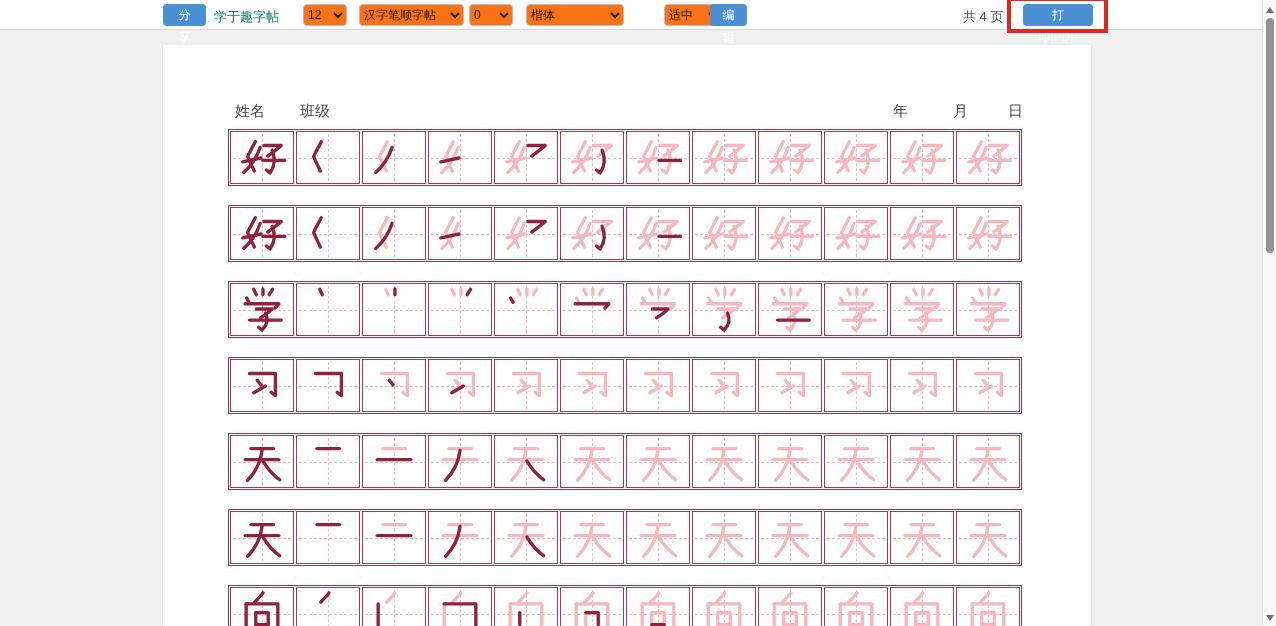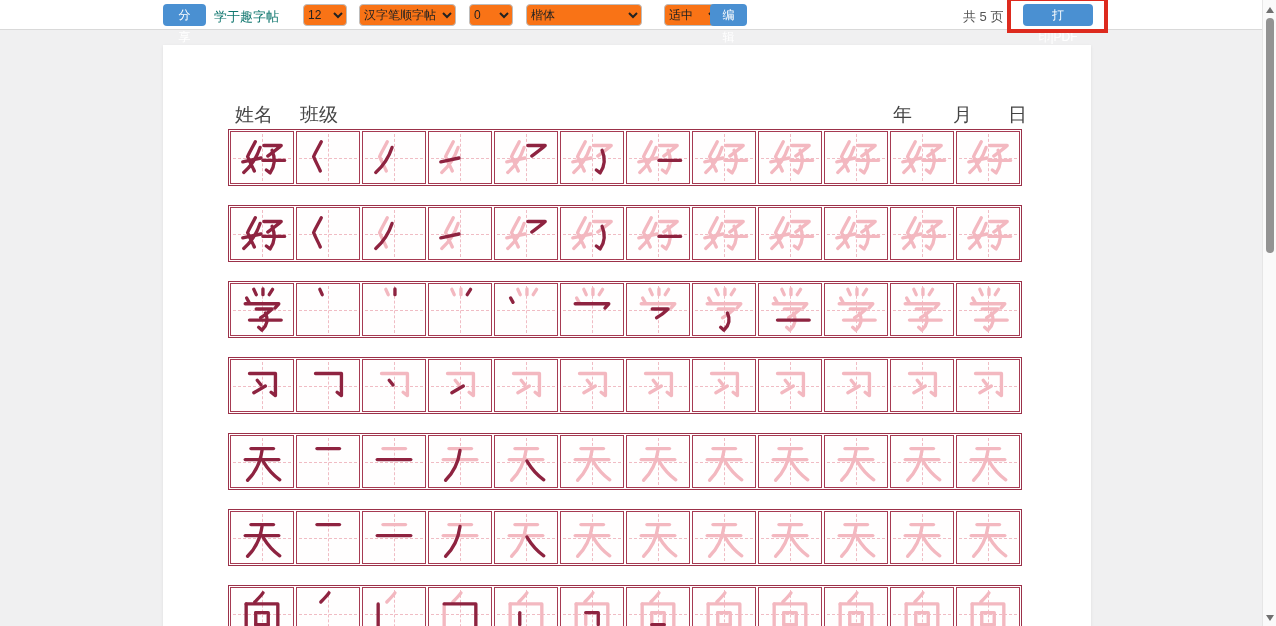--- a/index.html
+++ b/index.html
@@ -29,21 +29,21 @@
     border-bottom:6px solid #707070; }
   .sb-down { position:absolute; bottom:5px; left:3px; width:0; height:0;
     border-left:4px solid transparent; border-right:4px solid transparent;
     border-top:6px solid #707070; }
   .sb-thumb { position:absolute; top:18px; left:3px; width:8px; height:235px;
     background:#939393; border-radius:4px; }
 
   
   .page { position:absolute; left:163px; top:45px; width:928px; height:1200px;
     background:#ffffff; box-shadow:0 1px 3px rgba(0,0,0,0.08); }
-  .sheet-label { position:absolute; top:57px; font-size:19px; color:#454545; }
+  .sheet-label { position:absolute; top:57px; font-size:15px; color:#454545; }
 
   .grid { position:absolute; left:65px; top:84px; width:794px; }
   .prow { display:flex; gap:2px; height:57px; margin-bottom:19px;
     border:1px solid #9b3149; padding:1px; background:#fff; }
   .cell { flex:1 1 0; position:relative; border:1px solid #a63a52;
     background:#fffefe; display:flex; align-items:center; justify-content:center; }
   .cell::before { content:""; position:absolute; left:50%; top:2px; bottom:2px;
     border-left:1px dashed #f0bcc4; }
   .cell::after { content:""; position:absolute; top:50%; left:2px; right:2px;
     border-top:1px dashed #f0bcc4; }
@@ -54,39 +54,39 @@
 
 <div class="toolbar">
   <button class="btn-blue" style="left:163px; width:43px;">分享</button>
 
   <span class="tb-text" style="left:214px;">学于趣字帖</span>
 
   <select class="tb-select" style="left:303px; width:44px;">
     <option>12</option>
   </select>
 
-  <select class="tb-select" style="left:359px; width:97px;">
+  <select class="tb-select" style="left:359px; width:105px;">
     <option>汉字笔顺字帖</option>
   </select>
 
   <select class="tb-select" style="left:469px; width:44px;">
     <option>0</option>
   </select>
 
-  <select class="tb-select" style="left:526px; width:116px;">
+  <select class="tb-select" style="left:526px; width:98px;">
     <option>楷体</option>
   </select>
 
   <select class="tb-select" style="left:637px; width:58px;margin-left:27px;">
     <option>适中</option>
   </select>
 
   <button class="btn-blue" style="left:710px; width:37px;">编辑</button>
 
-  <span class="tb-text" style="left:963px; color:#555;">共 5 页</span>
+  <span class="tb-text" style="left:963px; color:#555;">共 4 页</span>
 
   <button class="btn-blue" style="left:1023px; width:70px; padding:0 12px;">打印|PDF</button>
 
   <div class="annotation"></div>
 </div>
 
 <div class="scrollbar">
   <div class="sb-up"></div>
   <div class="sb-thumb"></div>
   <div class="sb-down"></div>

